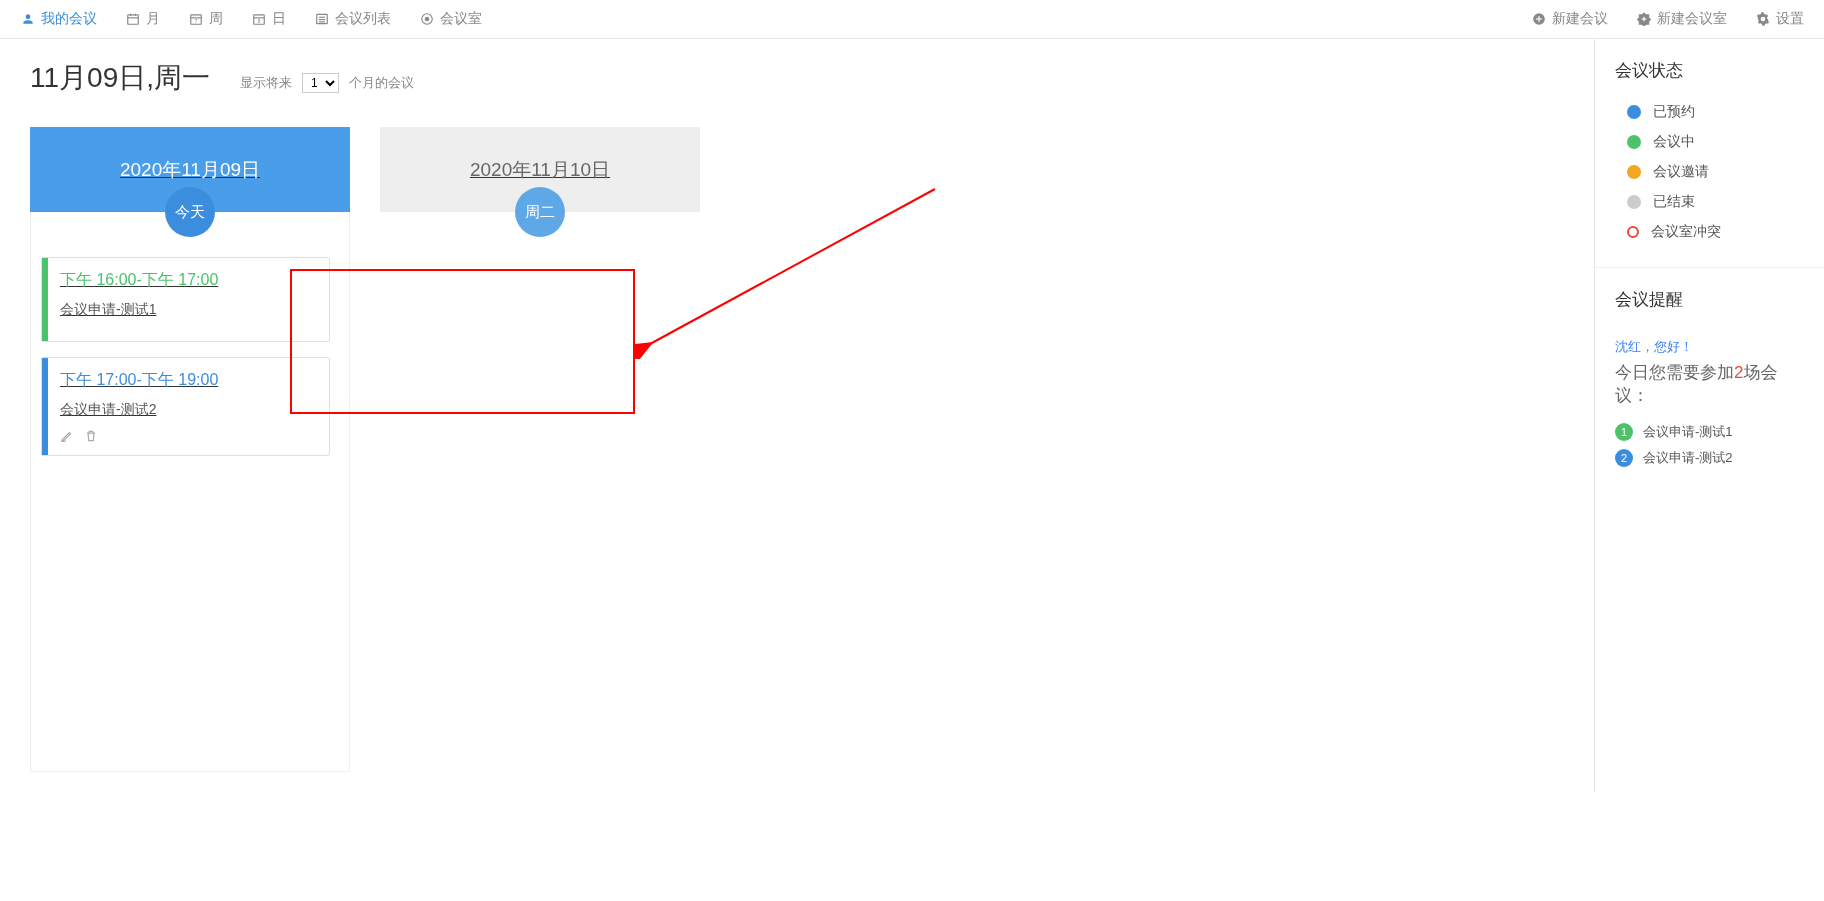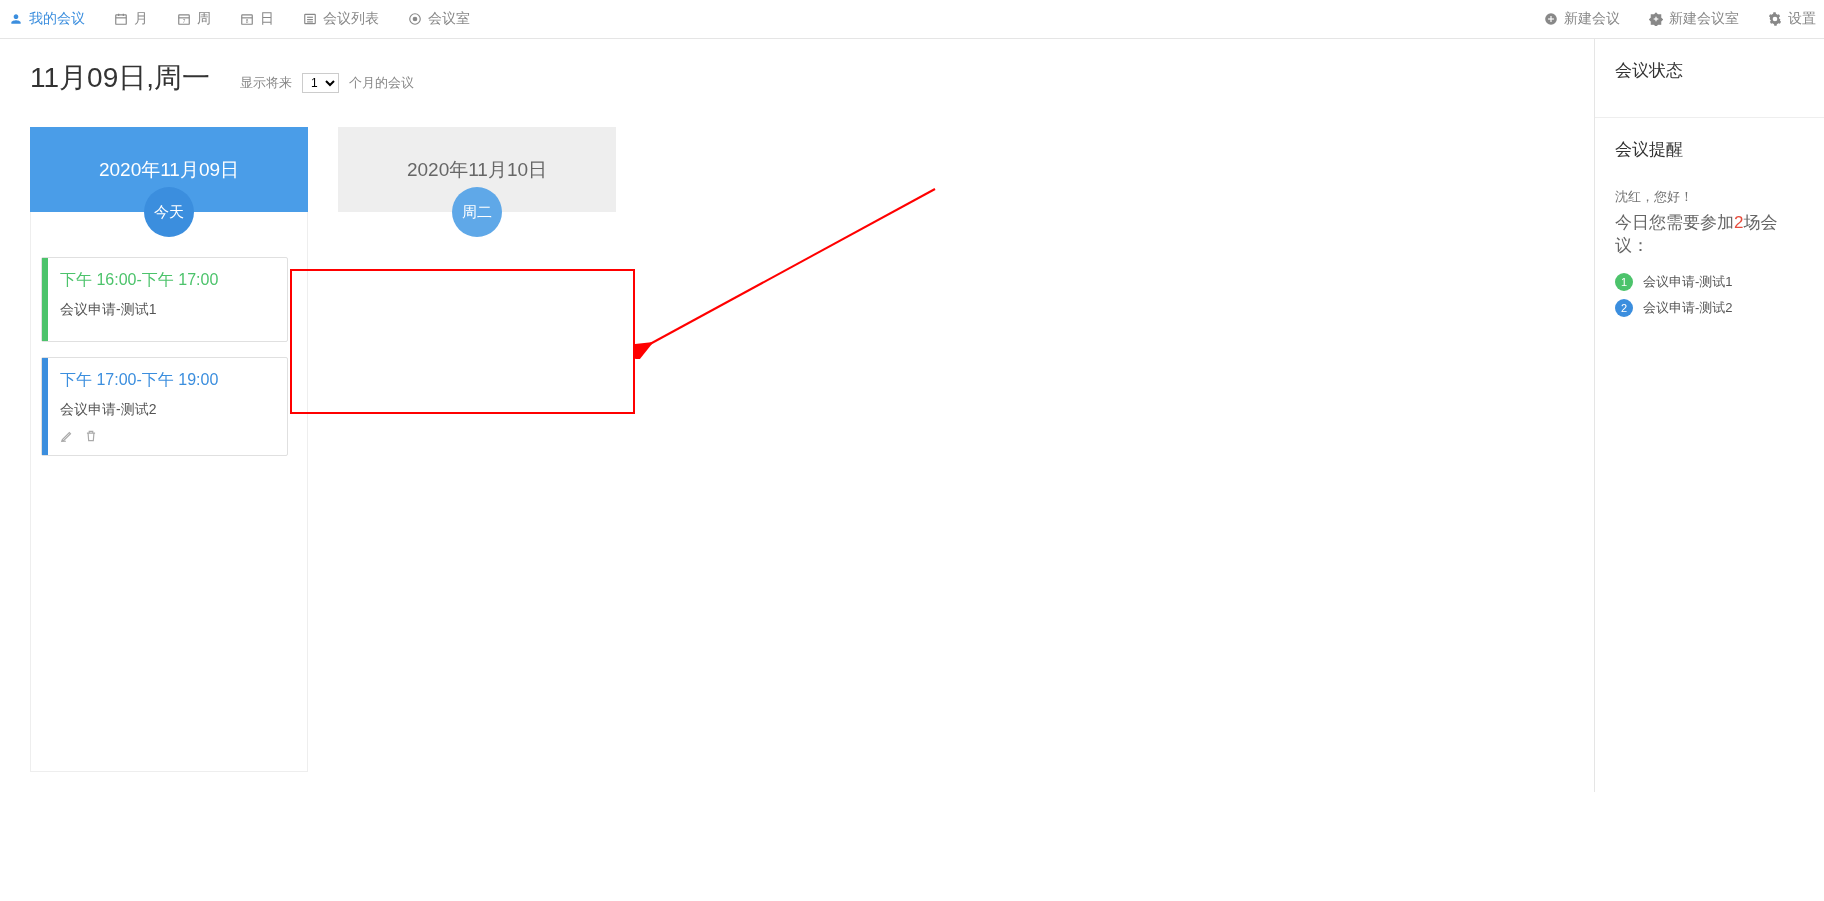--- a/index.html
+++ b/index.html
@@ -8,21 +8,21 @@
       background: #fff;
       color: #333;
       font-size: 14px;
     }
     
     
     .top-toolbar {
       display: flex;
       justify-content: space-between;
       align-items: center;
-      padding: 10px 8px;
+      padding: 10px 20px;
       border-bottom: 1px solid #e5e5e5;
     }
     .toolbar-left, .toolbar-right {
       display: flex;
       align-items: center;
       gap: 28px;
     }
     .toolbar-item {
       display: flex;
       align-items: center;
@@ -79,22 +79,23 @@
       font-size: 12px;
       background: #fff;
     }
     
     
     .days-container {
       display: flex;
       gap: 30px;
     }
     .day-column {
-      width: 278px;
+      width: 320px;
       background: #fff;
+      text-decoration: underline;
     }
     .day-header {
       height: 85px;
       display: flex;
       align-items: center;
       justify-content: center;
       font-size: 19px;
       color: #fff;
       position: relative;
     }
@@ -189,21 +190,21 @@
     .dot-active { background: #4cc36b; }
     .dot-invite { background: #f5a623; }
     .dot-ended { background: #cccccc; }
     .dot-conflict { 
       background: #fff;
       border: 2px solid #e74c3c;
       width: 12px;
       height: 12px;
     }
     
-    .reminder-greeting { color: #737373; font-size: 13px; margin-bottom: 5px; margin-top: 27px; }
+    .reminder-greeting { color: #3b82f6; font-size: 13px; margin-bottom: 5px; margin-top: 27px; }
     .reminder-count { color: #666; font-size: 17px; margin-bottom: 12px; }
     .reminder-count .num { color: #e74c3c; }
     .reminder-list { list-style: none; }
     .reminder-item {
       display: flex;
       align-items: center;
       gap: 10px;
       padding: 4px 0;
       color: #555;
       font-size: 13px;
@@ -389,20 +390,42 @@
         </marker>
       </defs>
       <line x1="300" y1="10" x2="15" y2="165" stroke="red" stroke-width="2" marker-end="url(#arrowhead)"></line>
     </svg>
 
   </div>
 
   <div class="sidebar">
     <div class="sidebar-section">
       <div class="sidebar-title">会议状态</div>
+      <ul class="status-list">
+        <li class="status-item">
+          <span class="status-dot dot-reserved"></span>
+          <span>已预约</span>
+        </li>
+        <li class="status-item">
+          <span class="status-dot dot-active"></span>
+          <span>会议中</span>
+        </li>
+        <li class="status-item">
+          <span class="status-dot dot-invite"></span>
+          <span>会议邀请</span>
+        </li>
+        <li class="status-item">
+          <span class="status-dot dot-ended"></span>
+          <span>已结束</span>
+        </li>
+        <li class="status-item">
+          <span class="status-dot dot-conflict"></span>
+          <span>会议室冲突</span>
+        </li>
+      </ul>
     </div>
 
     <div class="sidebar-section" style="border-bottom:none;">
       <div class="sidebar-title">会议提醒</div>
       <div class="reminder-greeting">沈红，您好！</div>
       <div class="reminder-count">
         <span>今日您需要参加</span><span class="num">2</span><span>场会议：</span>
       </div>
       <ul class="reminder-list">
         <li class="reminder-item">

